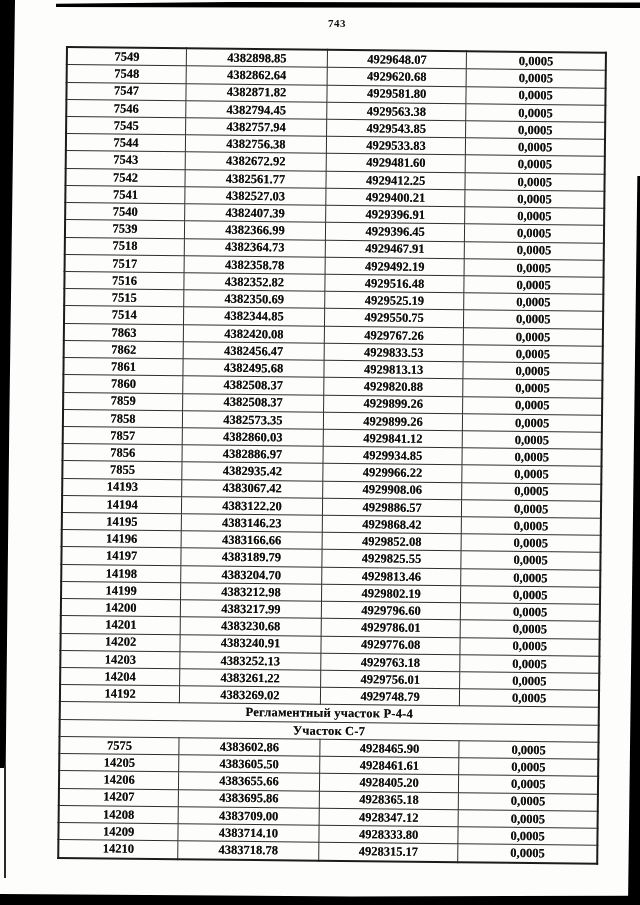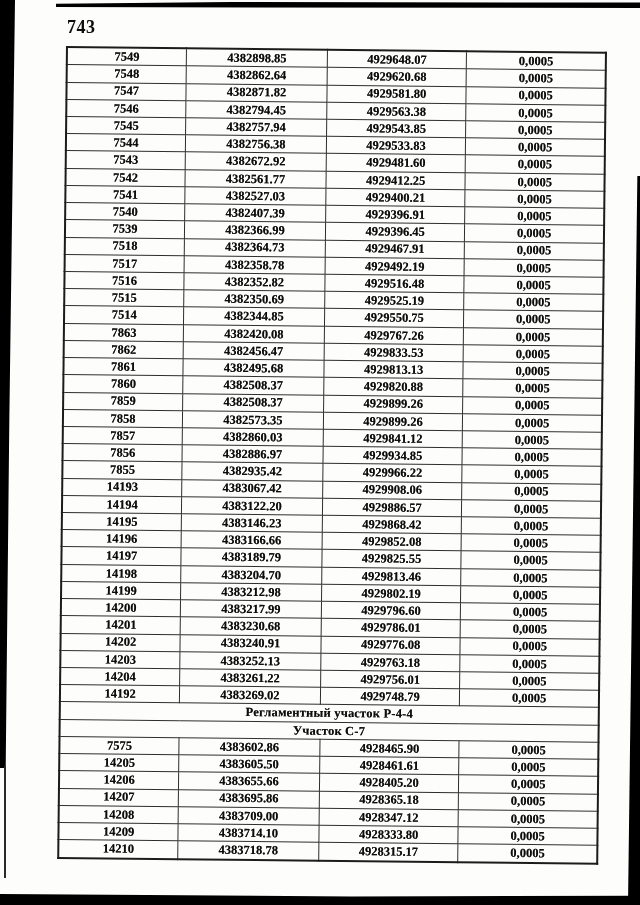--- a/index.html
+++ b/index.html
@@ -31,21 +31,22 @@
     clip-path: polygon(78% 0, 100% 0, 100% 100%, 0 100%);
   }
   .edge-bottom {
     left: 0; bottom: 0; width: 640px; height: 13px;
     clip-path: polygon(0 15%, 55% 35%, 100% 28%, 100% 100%, 0 100%);
   }
 
   .page-number {
     position: absolute;
     top: 17px; left: 67px; width: 540px;
-    font-size: 18px;
+    text-align: center;
+    font-size: 11px;
     font-weight: 700;
     letter-spacing: 0.5px;
   }
 
   table.coord-table {
     position: absolute;
     left: 66px; top: 46px;
     width: 541px; height: 813px;
     border-collapse: collapse;
     table-layout: fixed;

